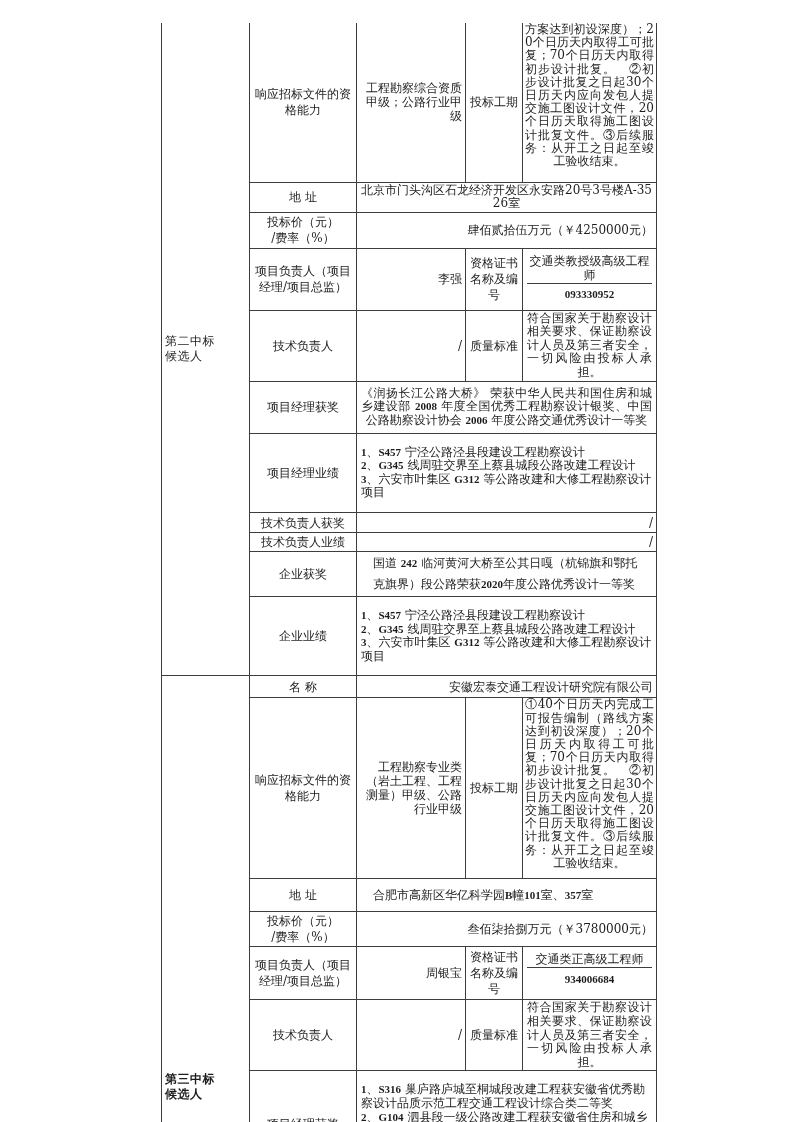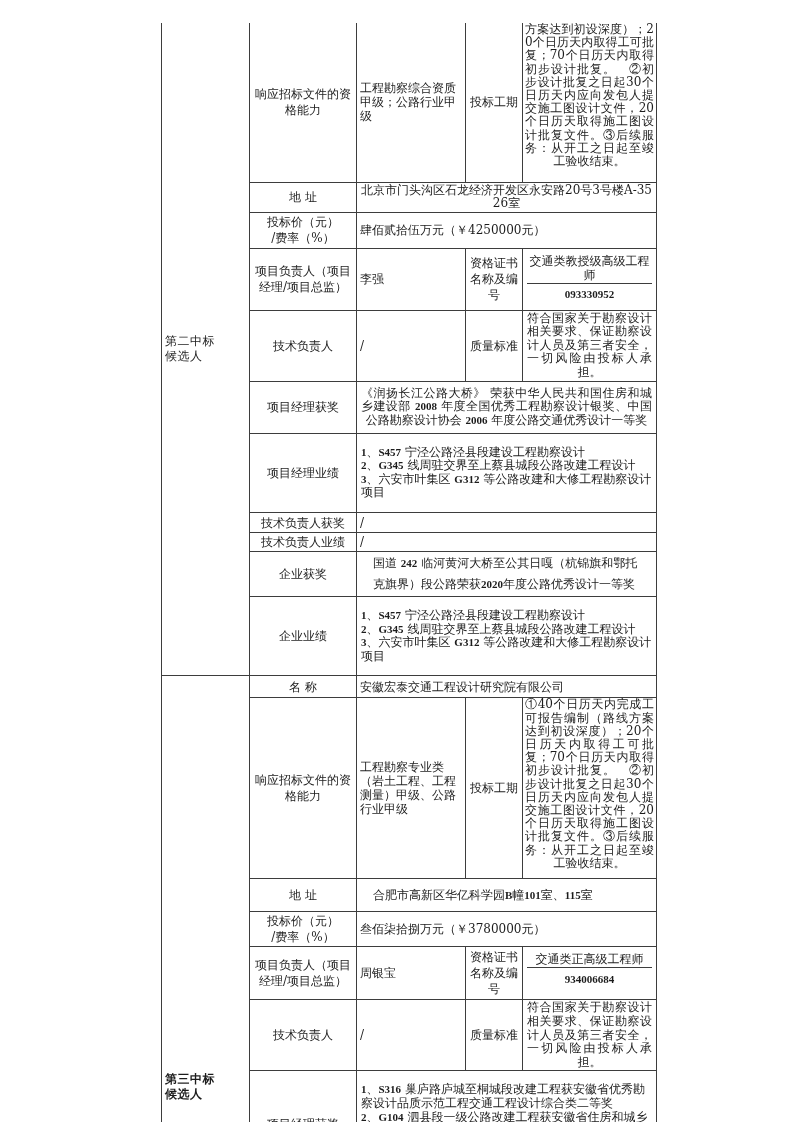--- a/index.html
+++ b/index.html
@@ -16,21 +16,21 @@
     font-size:12px;line-height:15px;padding:1px 3px;
     word-break:break-all;overflow:hidden;
   }
   td.no-top{border-top:none;}
   td.no-bottom{border-bottom:none;}
   td.cand{
     text-align:left;white-space:pre-line;letter-spacing:0.5px;
   }
   td.cand-bottom{vertical-align:bottom;padding-bottom:75px;font-weight:bold;}
   td.lab{text-align:center;white-space:pre-line;line-height:16px;}
-  td.val-c{text-align:left;line-height:14px;}
+  td.val-c{text-align:right;line-height:14px;}
   td.val-l{text-align:left;line-height:21px;padding:1px 16px;}
   td.list{text-align:left;white-space:pre-line;line-height:13.6px;padding:12px 4px;}
   td.just{text-align:justify;text-align-last:center;line-height:13.6px;padding:1px 4px;}
   td.dense{
     font-size:12px;line-height:13.2px;padding:0 2px;
     text-align:justify;text-align-last:center;vertical-align:top;
   }
   .cert-box{display:flex;flex-direction:column;height:100%;}
   .cert-title{flex:1;display:flex;align-items:center;justify-content:center;
     border-bottom:1px solid #3d3d3d;text-align:center;line-height:14px;padding:1px 2px;}
@@ -123,21 +123,21 @@
     <td colspan="3" class="val-c">安徽宏泰交通工程设计研究院有限公司</td>
   </tr>
   <tr style="height:181px">
     <td class="lab">响应招标文件的资格能力</td>
     <td class="val-c">工程勘察专业类 （岩土工程、工程测量）甲级、公路行业甲级</td>
     <td class="lab">投标工期</td>
     <td class="dense">①40个日历天内完成工可报告编制（路线方案达到初设深度）；20个日历天内取得工可批复；70个日历天内取得初步设计批复。　②初步设计批复之日起30个日历天内应向发包人提交施工图设计文件，20个日历天取得施工图设计批复文件。③后续服务：从开工之日起至竣工验收结束。</td>
   </tr>
   <tr style="height:33px">
     <td class="lab">地 址</td>
-    <td colspan="3" class="val-l">合肥市高新区华亿科学园<b>B</b>幢<b>101</b>室、<b>115</b>室</td>
+    <td colspan="3" class="val-l">合肥市高新区华亿科学园<b>B</b>幢<b>101</b>室、<b>357</b>室</td>
   </tr>
   <tr style="height:31px">
     <td class="lab">投标价（元）
 /费率（%）</td>
     <td colspan="3" class="val-c">叁佰柒拾捌万元（￥3780000元）</td>
   </tr>
   <tr style="height:53px">
     <td class="lab">项目负责人（项目经理/项目总监）</td>
     <td class="val-c">周银宝</td>
     <td class="lab">资格证书名称及编号</td>

